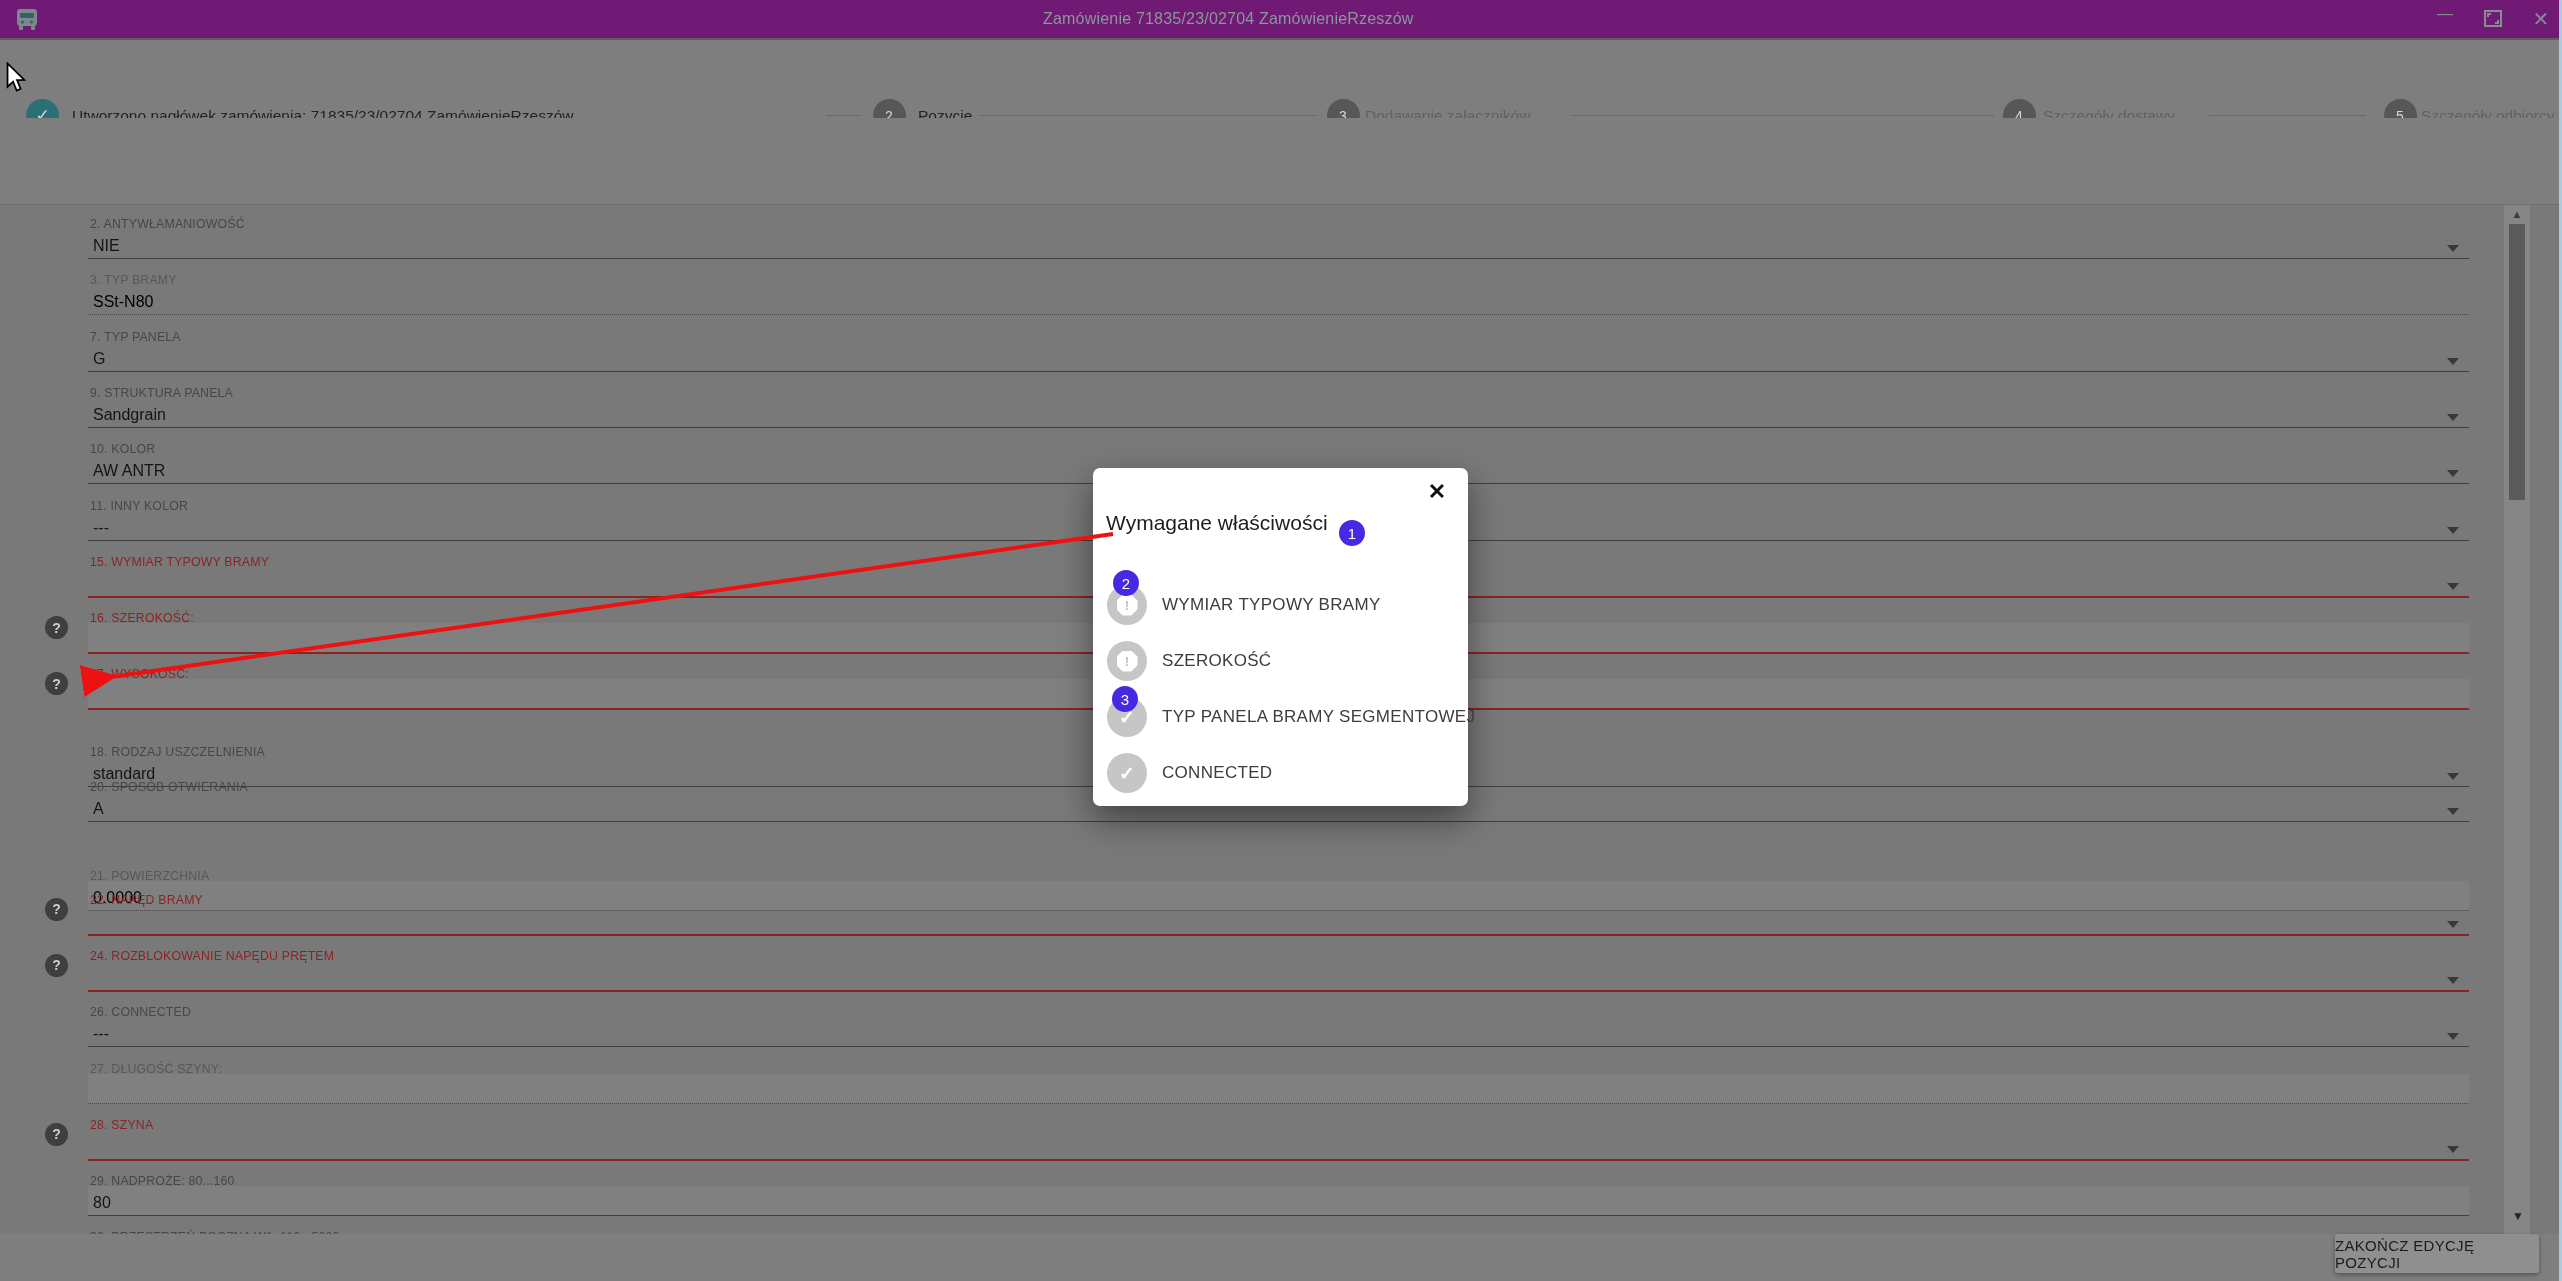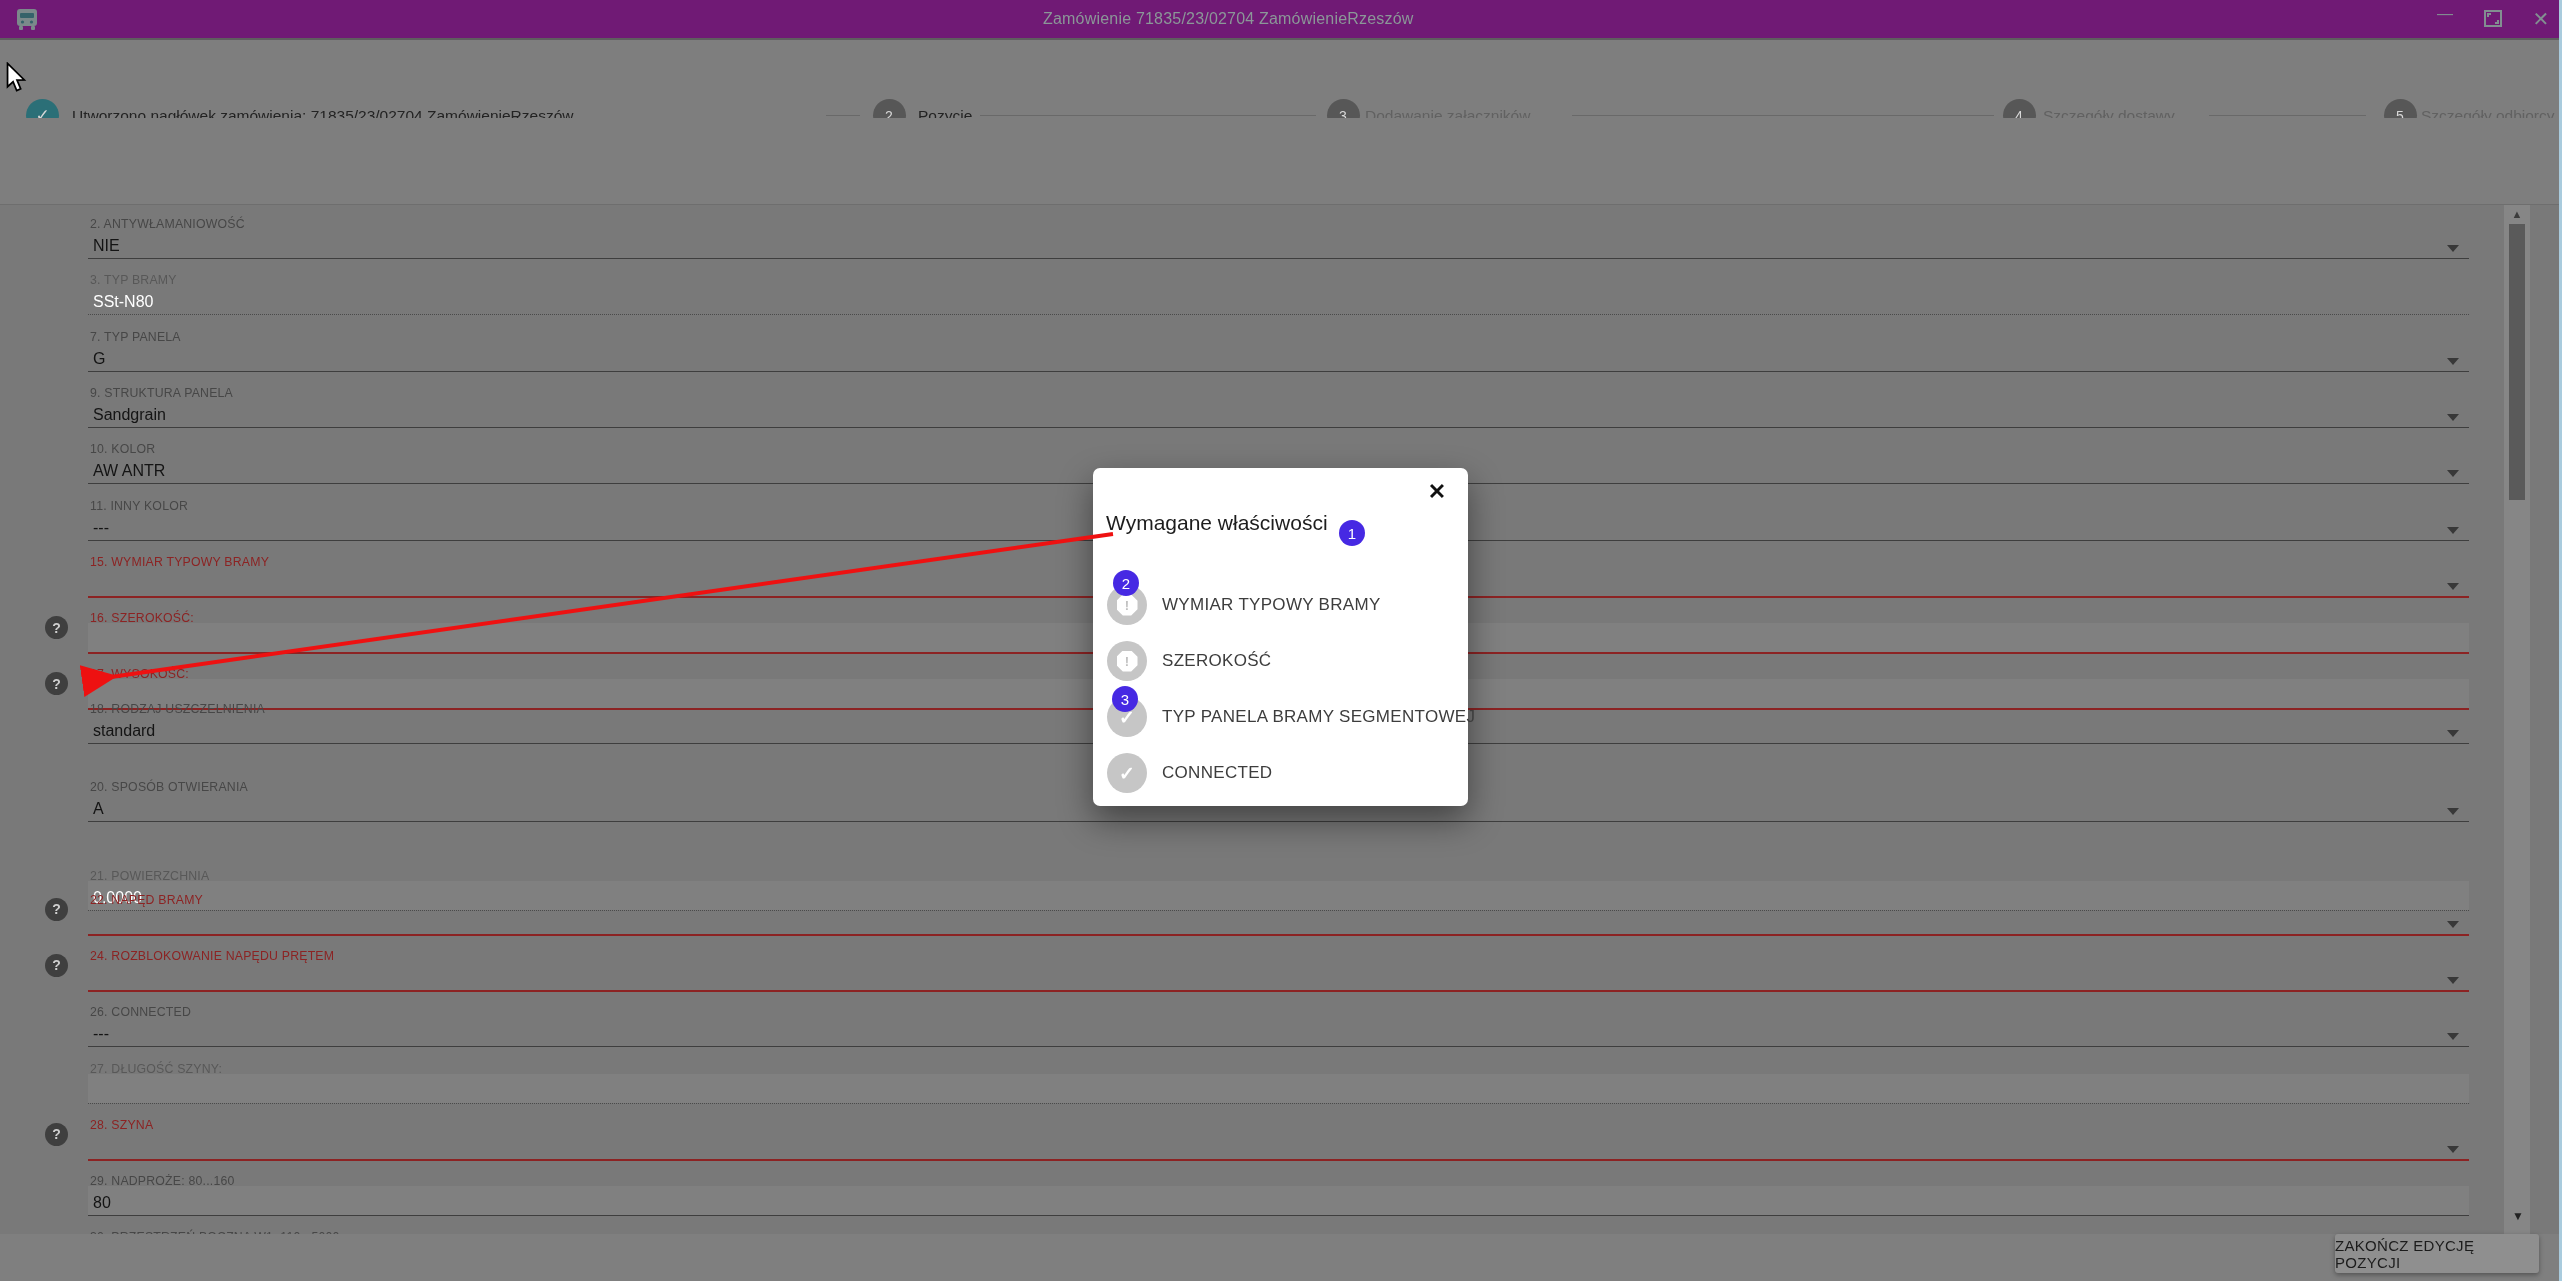--- a/index.html
+++ b/index.html
@@ -47,21 +47,21 @@
   .frow{position:absolute;left:0;width:2562px;height:56px;}
   .fill{position:absolute;left:88px;top:13px;width:2381px;height:29px;background:rgba(255,255,255,.055);display:none;}
   .frow.has-fill .fill{display:block;}
   .flabel{position:absolute;left:90px;top:1px;font-size:12.3px;letter-spacing:.2px;color:#474747;white-space:nowrap;}
   .fvalue{position:absolute;left:93px;top:19px;font-size:16px;line-height:21px;color:#141414;white-space:nowrap;}
   .fline{position:absolute;left:88px;top:42px;width:2381px;border-bottom:1px solid #3e3e3e;}
   .farrow{position:absolute;left:2447px;top:29px;width:0;height:0;display:none;
           border-left:6px solid transparent;border-right:6px solid transparent;border-top:7px solid #383838;}
   .frow.has-arrow .farrow{display:block;}
   .frow.disabled .flabel{color:#585858;}
-  .frow.disabled .fvalue{color:#ffffff;}
+  .frow.disabled .fvalue{color:#000000;}
   .frow.disabled .fline{border-bottom:1px dotted #4a4a4a;}
   .frow.error .flabel{color:#8c2323;}
   .frow.error .fline{border-bottom:2px solid #8c2323;}
   .help-ico{position:absolute;left:45px;width:23px;height:23px;border-radius:50%;background:#3f3f3f;
             color:#cfcfcf;font-size:14px;font-weight:bold;display:flex;align-items:center;justify-content:center;}
 
   
   #scrollbar{left:2504px;top:205px;width:26px;height:1029px;background:#868686;}
   #sb-up{left:2509px;top:206px;width:16px;height:16px;color:#3c3c3c;font-size:11px;display:flex;align-items:center;justify-content:center;}
   #sb-thumb{left:2509px;top:224px;width:16px;height:276px;background:#5a5a5a;}
@@ -271,21 +271,21 @@
   </div>
 <div class="help-ico" style="top: 411.1px;">?</div>
   <div class="frow error has-fill" style="top: 461.4px;">
     <div class="fill"></div>
     <span class="flabel">17. WYSOKOŚĆ:</span>
     <div class="fvalue"></div>
     <div class="fline"></div>
 
   </div>
 <div class="help-ico" style="top: 467.4px;">?</div>
-  <div class="frow has-arrow" style="top: 496px;">
+  <div class="frow has-arrow" style="top: 539px;">
 
     <span class="flabel">18. RODZAJ USZCZELNIENIA</span>
     <div class="fvalue">standard</div>
     <div class="fline"></div>
     <span class="farrow"></span>
   </div>
 
   <div class="frow has-arrow" style="top: 574px;">
 
     <span class="flabel">20. SPOSÓB OTWIERANIA</span>

